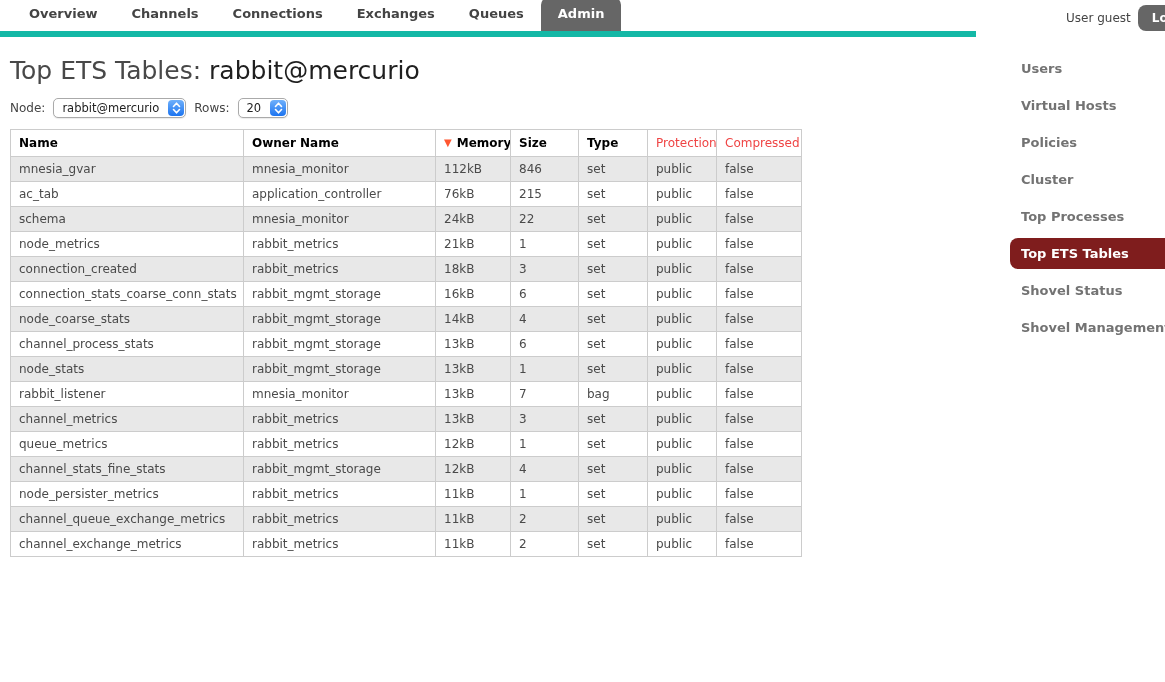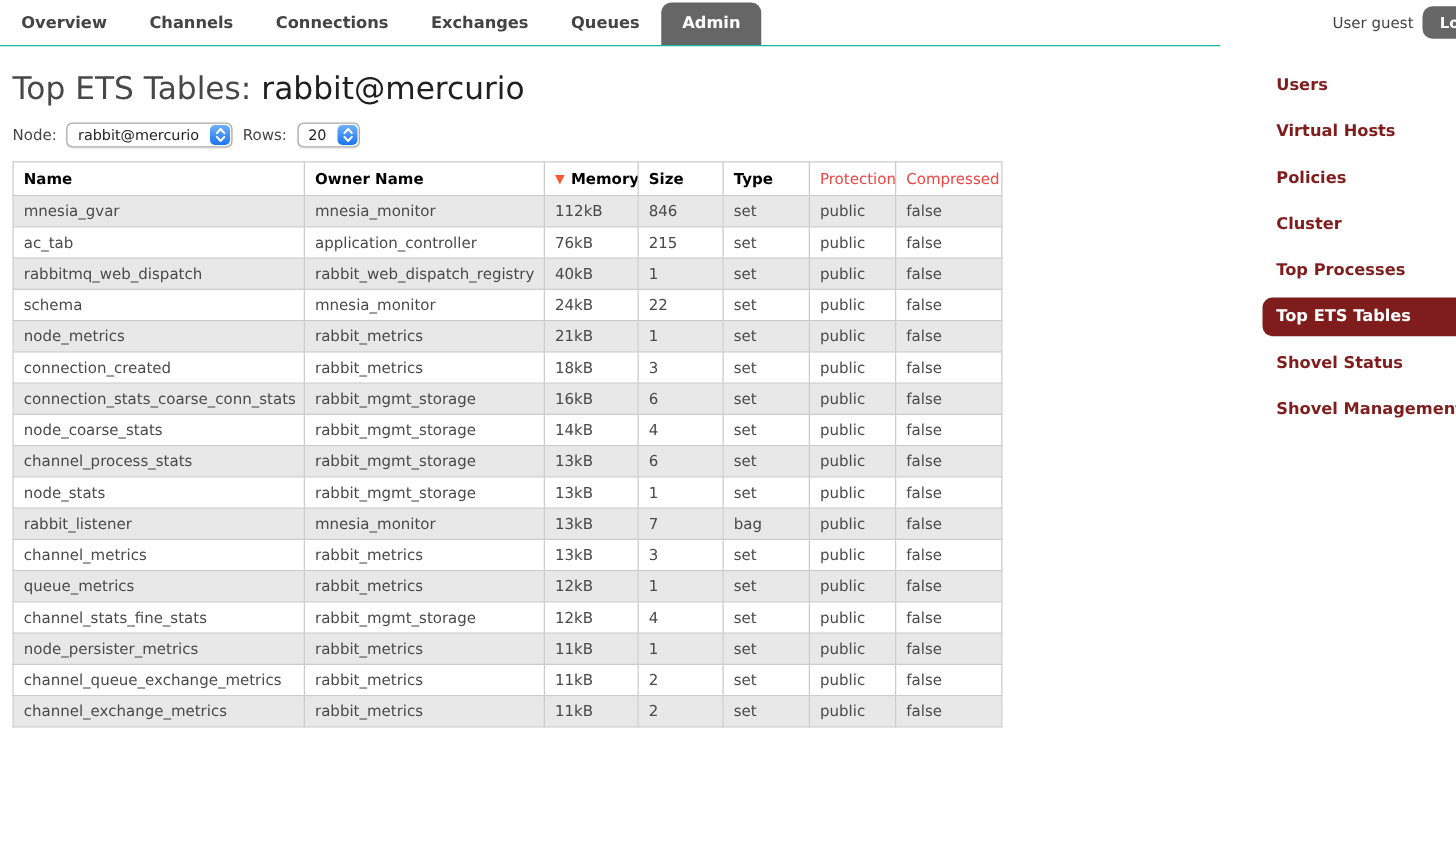--- a/index.html
+++ b/index.html
@@ -5,22 +5,22 @@
   * { margin:0; padding:0; box-sizing:border-box; }
   html,body { width:1165px; height:682px; }
   body {
     font-family:"DejaVu Sans","Liberation Sans",sans-serif;
     background:#fff; color:#444; overflow:hidden; position:relative;
   }
 
   
   .navbar {
     position:absolute; top:0; left:0; width:976px; height:37px;
-    border-bottom:1px solid #14b8a6; display:flex; align-items:flex-end;
-    background:#fff;
+    border-bottom:6px solid #14b8a6; display:flex; align-items:flex-end;
+    padding-left:12px; background:#fff;
   }
   .tab {
     font-size:13px; font-weight:bold; color:#444; padding:9px 17px 10px;
     border-radius:8px 8px 0 0; cursor:pointer; white-space:nowrap;
   }
   .tab.active { background:#666; color:#fff; }
 
   .user-area {
     position:absolute; top:5px; right:-52px;
     display:flex; align-items:center; gap:7px; font-size:12px; color:#444;
@@ -68,21 +68,21 @@
     color:#000; font-weight:bold; padding:6px 8px; background:#fff; cursor:pointer;
   }
   .ets-table thead th.plain { font-weight:normal; color:#ef4444; cursor:default; }
   .ets-table tbody tr:nth-child(odd)  td { background:#e8e8e8; }
   .ets-table tbody tr:nth-child(even) td { background:#fff; }
   .sort-arrow { color:#ff5630; font-size:10px; margin-right:5px; position:relative; top:-1px; }
 
   
   .sidebar { position:absolute; top:61px; left:1010px; width:155px; }
   .side-item {
-    font-size:13px; font-weight:bold; color:#7f1d1d; padding-left:11px;
+    font-size:13px; font-weight:bold; color:#737373; padding-left:11px;
     margin-bottom:22px; line-height:15px; cursor:pointer; white-space:nowrap;
   }
   .side-item.active {
     background:#7f1d1d; color:#fff; border-radius:8px 0 0 8px;
     padding:8px 4px 8px 11px; margin:-8px 0 14px 0;
   }
 </style>
 </head>
 <body>
 
@@ -162,29 +162,20 @@
       <tr>
         <td>ac_tab</td>
         <td>application_controller</td>
         <td>76kB</td>
         <td>215</td>
         <td>set</td>
         <td>public</td>
         <td>false</td>
       </tr>
       <tr>
-        <td>rabbitmq_web_dispatch</td>
-        <td>rabbit_web_dispatch_registry</td>
-        <td>40kB</td>
-        <td>1</td>
-        <td>set</td>
-        <td>public</td>
-        <td>false</td>
-      </tr>
-      <tr>
         <td>schema</td>
         <td>mnesia_monitor</td>
         <td>24kB</td>
         <td>22</td>
         <td>set</td>
         <td>public</td>
         <td>false</td>
       </tr>
       <tr>
         <td>node_metrics</td>

